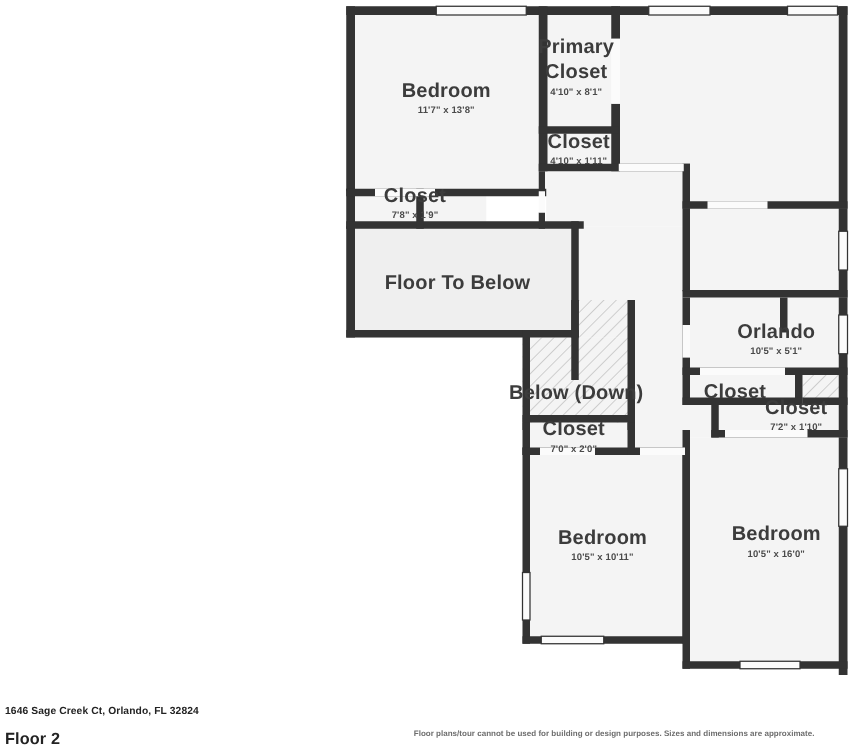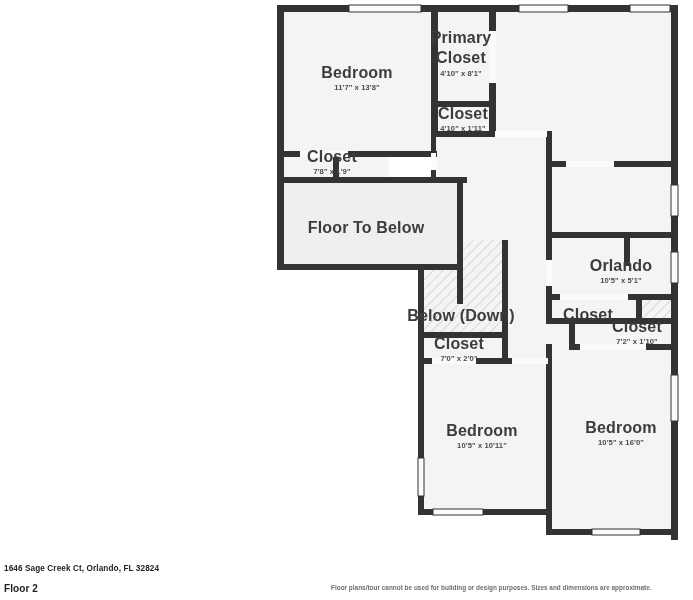--- a/index.html
+++ b/index.html
@@ -66,21 +66,21 @@
     top: 14px;
     font-size: 8.2px;
     font-weight: bold;
     color: #232323;
     letter-spacing: 0.1px;
   }
   #footer-floor {
     position: absolute;
     left: 4px;
     top: 33px;
-    font-size: 10px;
+    font-size: 13px;
     font-weight: bold;
     color: #232323;
     letter-spacing: 0.1px;
   }
   #footer-disclaimer {
     position: absolute;
     left: 331px;
     top: 34px;
     font-size: 6.4px;
     font-weight: bold;

